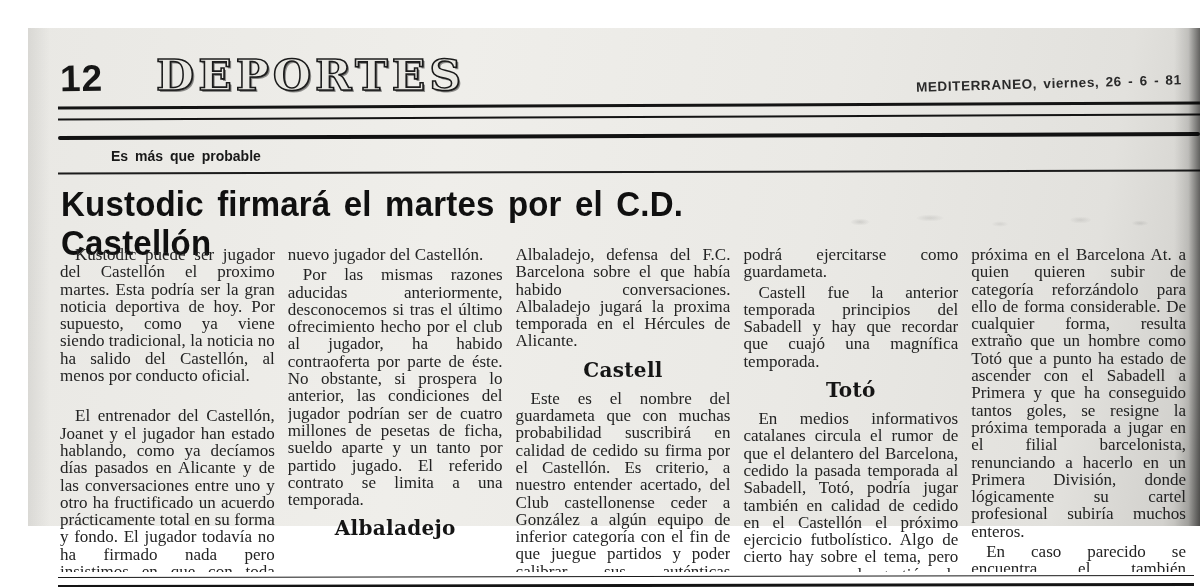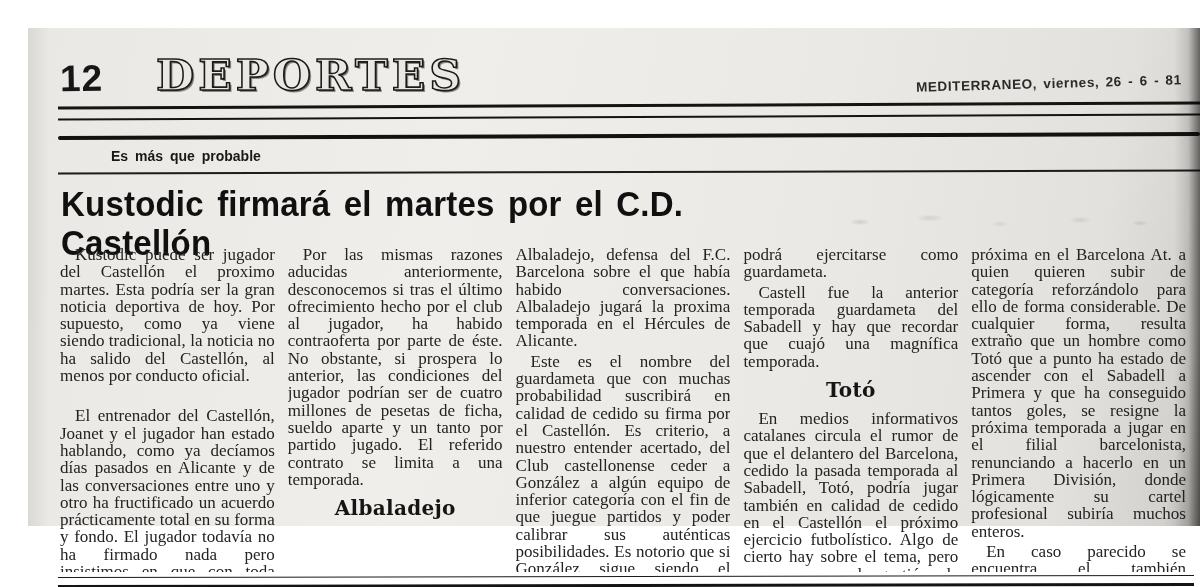--- a/index.html
+++ b/index.html
@@ -130,32 +130,34 @@
   <div class="ghost-smudge"></div>
 
   <div class="columns">
 
     <div class="col">
       <p>Kustodic puede ser jugador del Castellón el proximo martes. Esta podría ser la gran noticia deportiva de hoy. Por supuesto, como ya viene siendo tradicional, la noticia no ha salido del Castellón, al menos por conducto oficial.</p>
       <p class="gap">El entrenador del Castellón, Joanet y el jugador han estado hablando, como ya decíamos días pasados en Alicante y de las conversaciones entre uno y otro ha fructificado un acuerdo prácticamente total en su forma y fondo. El jugador todavía no ha firmado nada pero insistimos en que con toda probabilidad a principios de la próxima semana, —tal vez el martes—, estampe su firma como</p>
     </div>
 
     <div class="col">
+      <p class="cont">nuevo jugador del Castellón.</p>
       <p>Por las mismas razones aducidas anteriormente, desconocemos si tras el último ofrecimiento hecho por el club al jugador, ha habido contraoferta por parte de éste. No obstante, si prospera lo anterior, las condiciones del jugador podrían ser de cuatro millones de pesetas de ficha, sueldo aparte y un tanto por partido jugado. El referido contrato se limita a una temporada.</p>
       <div class="subhead">Albaladejo</div>
     </div>
 
     <div class="col">
       <p class="cont">Albaladejo, defensa del F.C. Barcelona sobre el que había habido conversaciones. Albaladejo jugará la proxima temporada en el Hércules de Alicante.</p>
+      <div class="subhead">Castell</div>
       <p>Este es el nombre del guardameta que con muchas probabilidad suscribirá en calidad de cedido su firma por el Castellón. Es criterio, a nuestro entender acertado, del Club castellonense ceder a González a algún equipo de inferior categoría con el fin de que juegue partidos y poder calibrar sus auténticas posibilidades. Es notorio que si González sigue siendo el suplente de Racic una temporada más y no está en activo, mal</p>
     </div>
 
     <div class="col">
       <p class="cont">podrá ejercitarse como guardameta.</p>
-      <p>Castell fue la anterior temporada guardameta del Sabadell y hay que recordar que cuajó una magnífica temporada.</p>
+      <p>Castell fue la anterior temporada principios del Sabadell y hay que recordar que cuajó una magnífica temporada.</p>
       <div class="subhead">Totó</div>
       <p>En medios informativos catalanes circula el rumor de que el delantero del Barcelona, cedido la pasada temporada al Sabadell, Totó, podría jugar también en calidad de cedido en el Castellón el próximo ejercicio futbolístico. Algo de cierto hay sobre el tema, pero no parece que la gestión, de momento, no tenga muchas posibilidades. Al parecer, es criterio de algunos directivos del Barcelona, que Totó juegue la temporada</p>
     </div>
 
     <div class="col">
       <p class="cont">próxima en el Barcelona At. a quien quieren subir de categoría reforzándolo para ello de forma considerable. De cualquier forma, resulta extraño que un hombre como Totó que a punto ha estado de ascender con el Sabadell a Primera y que ha conseguido tantos goles, se resigne la próxima temporada a jugar en el filial barcelonista, renunciando a hacerlo en un Primera División, donde lógicamente su cartel profesional subiría muchos enteros.</p>
       <p>En caso parecido se encuentra el también barcelonista Pérez Contreras. El nuevo entrenador azulgrana Lattek y los directivos, siguen deshojando la margarita.</p>
       <div class="signature">Eduardo Mas</div>
     </div>
 

